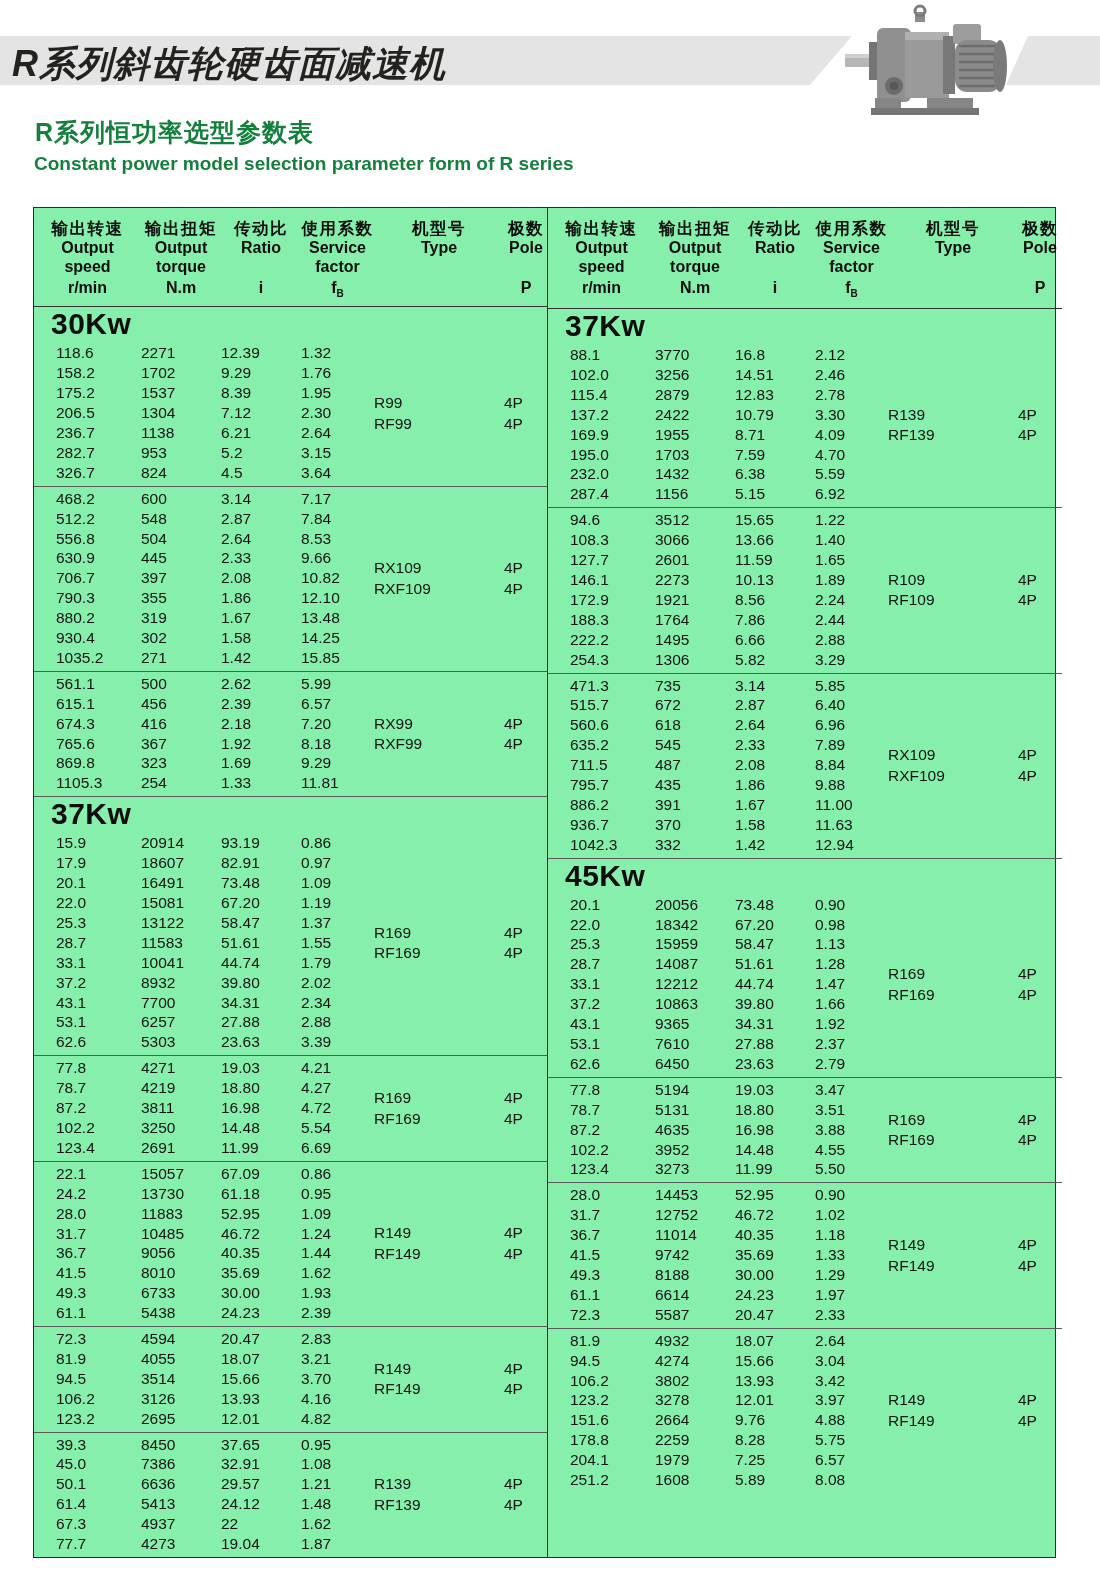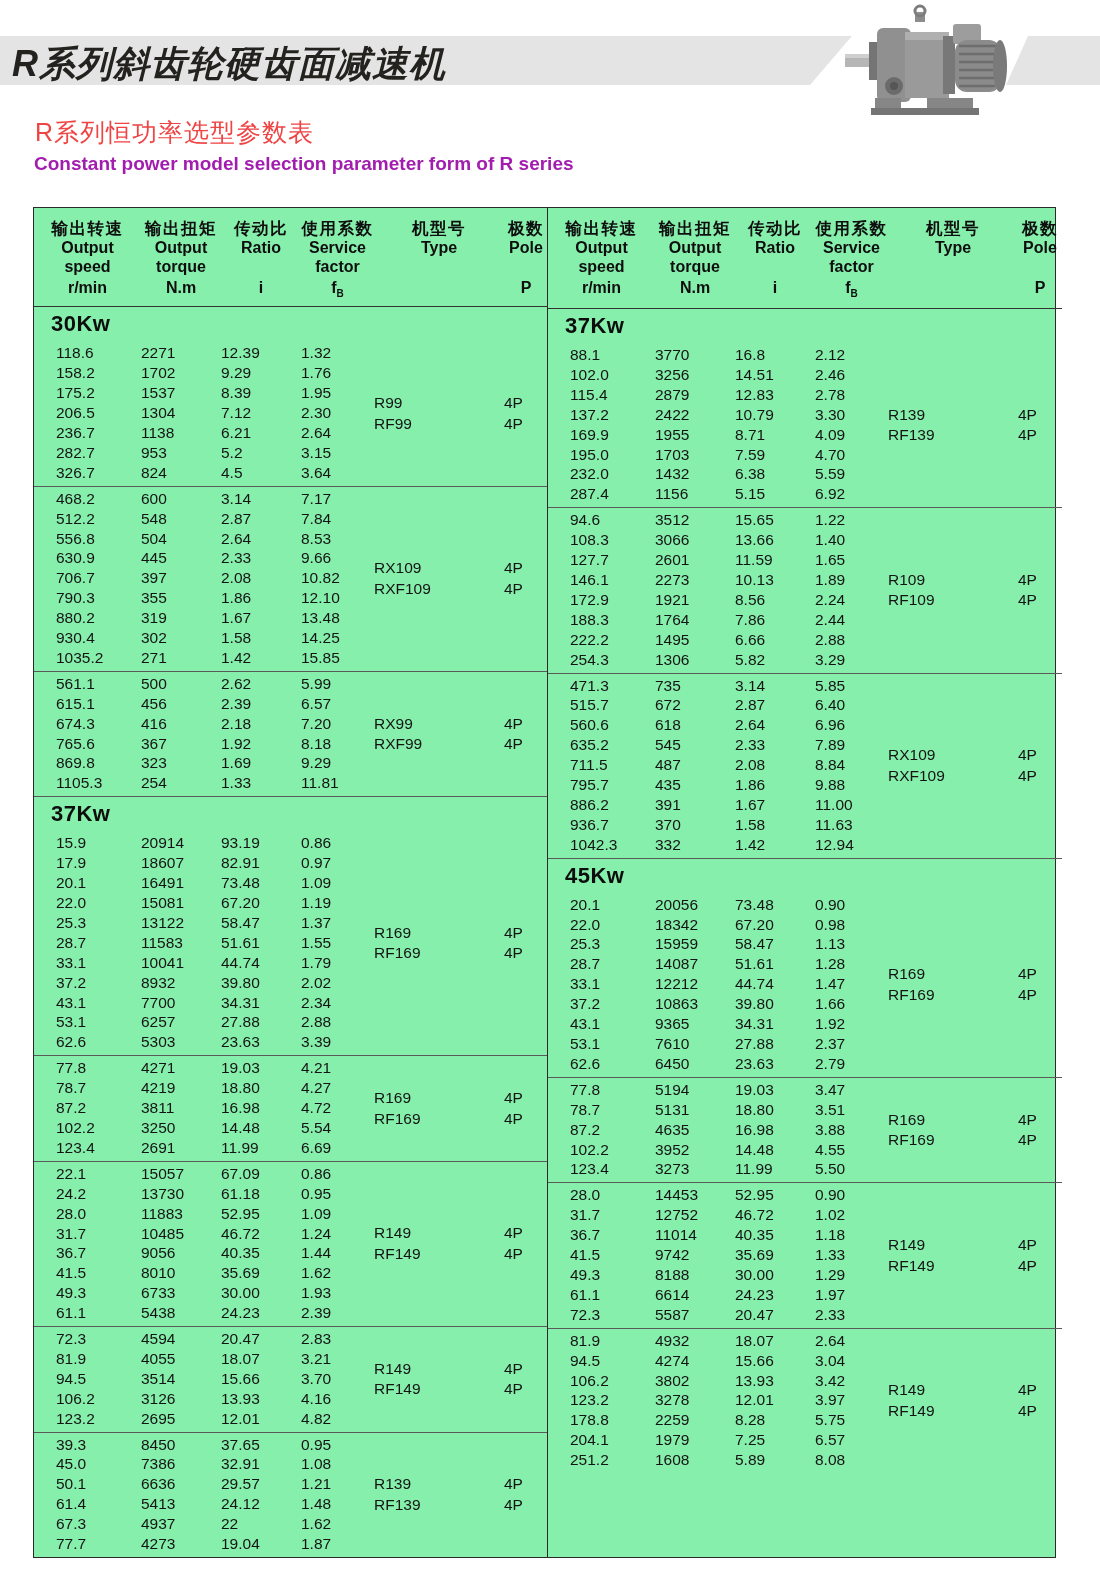--- a/index.html
+++ b/index.html
@@ -9,43 +9,43 @@
   
   .banner-band{position:absolute;left:0;top:36px;width:852px;height:49px;background:#e4e4e4;
                clip-path:polygon(0 0,100% 0,calc(100% - 42px) 100%,0 100%);}
   .banner-right-shape{position:absolute;right:0;top:36px;width:94px;height:49px;background:#e4e4e4;
                clip-path:polygon(22px 0,100% 0,100% 100%,0 100%);}
   .banner-title{position:absolute;left:12px;top:40px;font-size:36px;font-weight:700;font-style:italic;
                color:#23221f;letter-spacing:1px;white-space:nowrap;}
   .gear-img{position:absolute;left:843px;top:2px;width:174px;height:122px;}
 
   
-  .title-cn{position:absolute;left:35px;top:116px;font-size:25px;font-weight:400;color:#ef4444;letter-spacing:1px;}
-  .title-en{position:absolute;left:34px;top:153px;font-size:19px;font-weight:600;color:#a21caf;}
+  .title-cn{position:absolute;left:35px;top:116px;font-size:25px;font-weight:700;color:#15803d;letter-spacing:1px;}
+  .title-en{position:absolute;left:34px;top:153px;font-size:19px;font-weight:600;color:#15803d;}
 
   
   .ptable{position:absolute;left:33px;top:207px;width:1023px;height:1351px;box-sizing:border-box;
           border:1.7px solid #2a2a2a;display:flex;background:#86efac;}
   .half{box-sizing:border-box;display:flex;flex-direction:column;}
   .half.left{width:514px;border-right:1.7px solid #2a2a2a;}
   .half.right{flex:1;}
 
   .col-headers{display:grid;grid-template-columns:107px 80px 80px 73px 130px 44px;
                box-sizing:border-box;height:101px;padding-top:9px;border-bottom:1.4px solid #333;}
   .col-h{display:flex;flex-direction:column;align-items:center;font-weight:700;color:#0e0e0e;}
   .col-h .cn{display:block;font-size:16.5px;line-height:22px;white-space:nowrap;letter-spacing:1.5px;min-height:22px;}
   .col-h .en{display:block;font-size:16px;line-height:18.5px;min-height:18.5px;white-space:nowrap;}
   .col-h .unit{display:block;font-size:16px;line-height:24px;min-height:24px;white-space:nowrap;}
   .col-h sub{font-size:10px;}
 
   .half-body{flex:1;display:flex;flex-direction:column;}
   .half-body > *:not(:first-child){border-top:1.3px solid #5a5a5a;}
   .half-body > .group.no-top{border-top:none;}
 
-  .section-label{font-size:22px;font-weight:700;line-height:30px;padding:2px 0 2px 17px;color:#0d0d0d;letter-spacing:0.5px;}
+  .section-label{font-size:30px;font-weight:700;line-height:30px;padding:2px 0 2px 17px;color:#0d0d0d;letter-spacing:0.5px;}
 
   .group{position:relative;padding:2px 0 3px;}
   .drow{display:grid;grid-template-columns:85px 80px 80px 73px;padding-left:22px;
         line-height:19.9px;font-size:15.5px;color:#141414;}
   .g-type{position:absolute;left:340px;top:0;bottom:0;width:172px;display:flex;
           flex-direction:column;justify-content:center;}
   .type-line{display:grid;grid-template-columns:130px 1fr;line-height:20.5px;font-size:15.5px;color:#141414;}
 </style>
 </head>
 <body>
@@ -1003,20 +1003,26 @@
                 <span class="cell">13.93</span>
                 <span class="cell">3.42</span>
               </div>
               <div class="drow">
                 <span class="cell">123.2</span>
                 <span class="cell">3278</span>
                 <span class="cell">12.01</span>
                 <span class="cell">3.97</span>
               </div>
               <div class="drow">
+                <span class="cell">151.6</span>
+                <span class="cell">2664</span>
+                <span class="cell">9.76</span>
+                <span class="cell">4.88</span>
+              </div>
+              <div class="drow">
                 <span class="cell">178.8</span>
                 <span class="cell">2259</span>
                 <span class="cell">8.28</span>
                 <span class="cell">5.75</span>
               </div>
               <div class="drow">
                 <span class="cell">204.1</span>
                 <span class="cell">1979</span>
                 <span class="cell">7.25</span>
                 <span class="cell">6.57</span>

